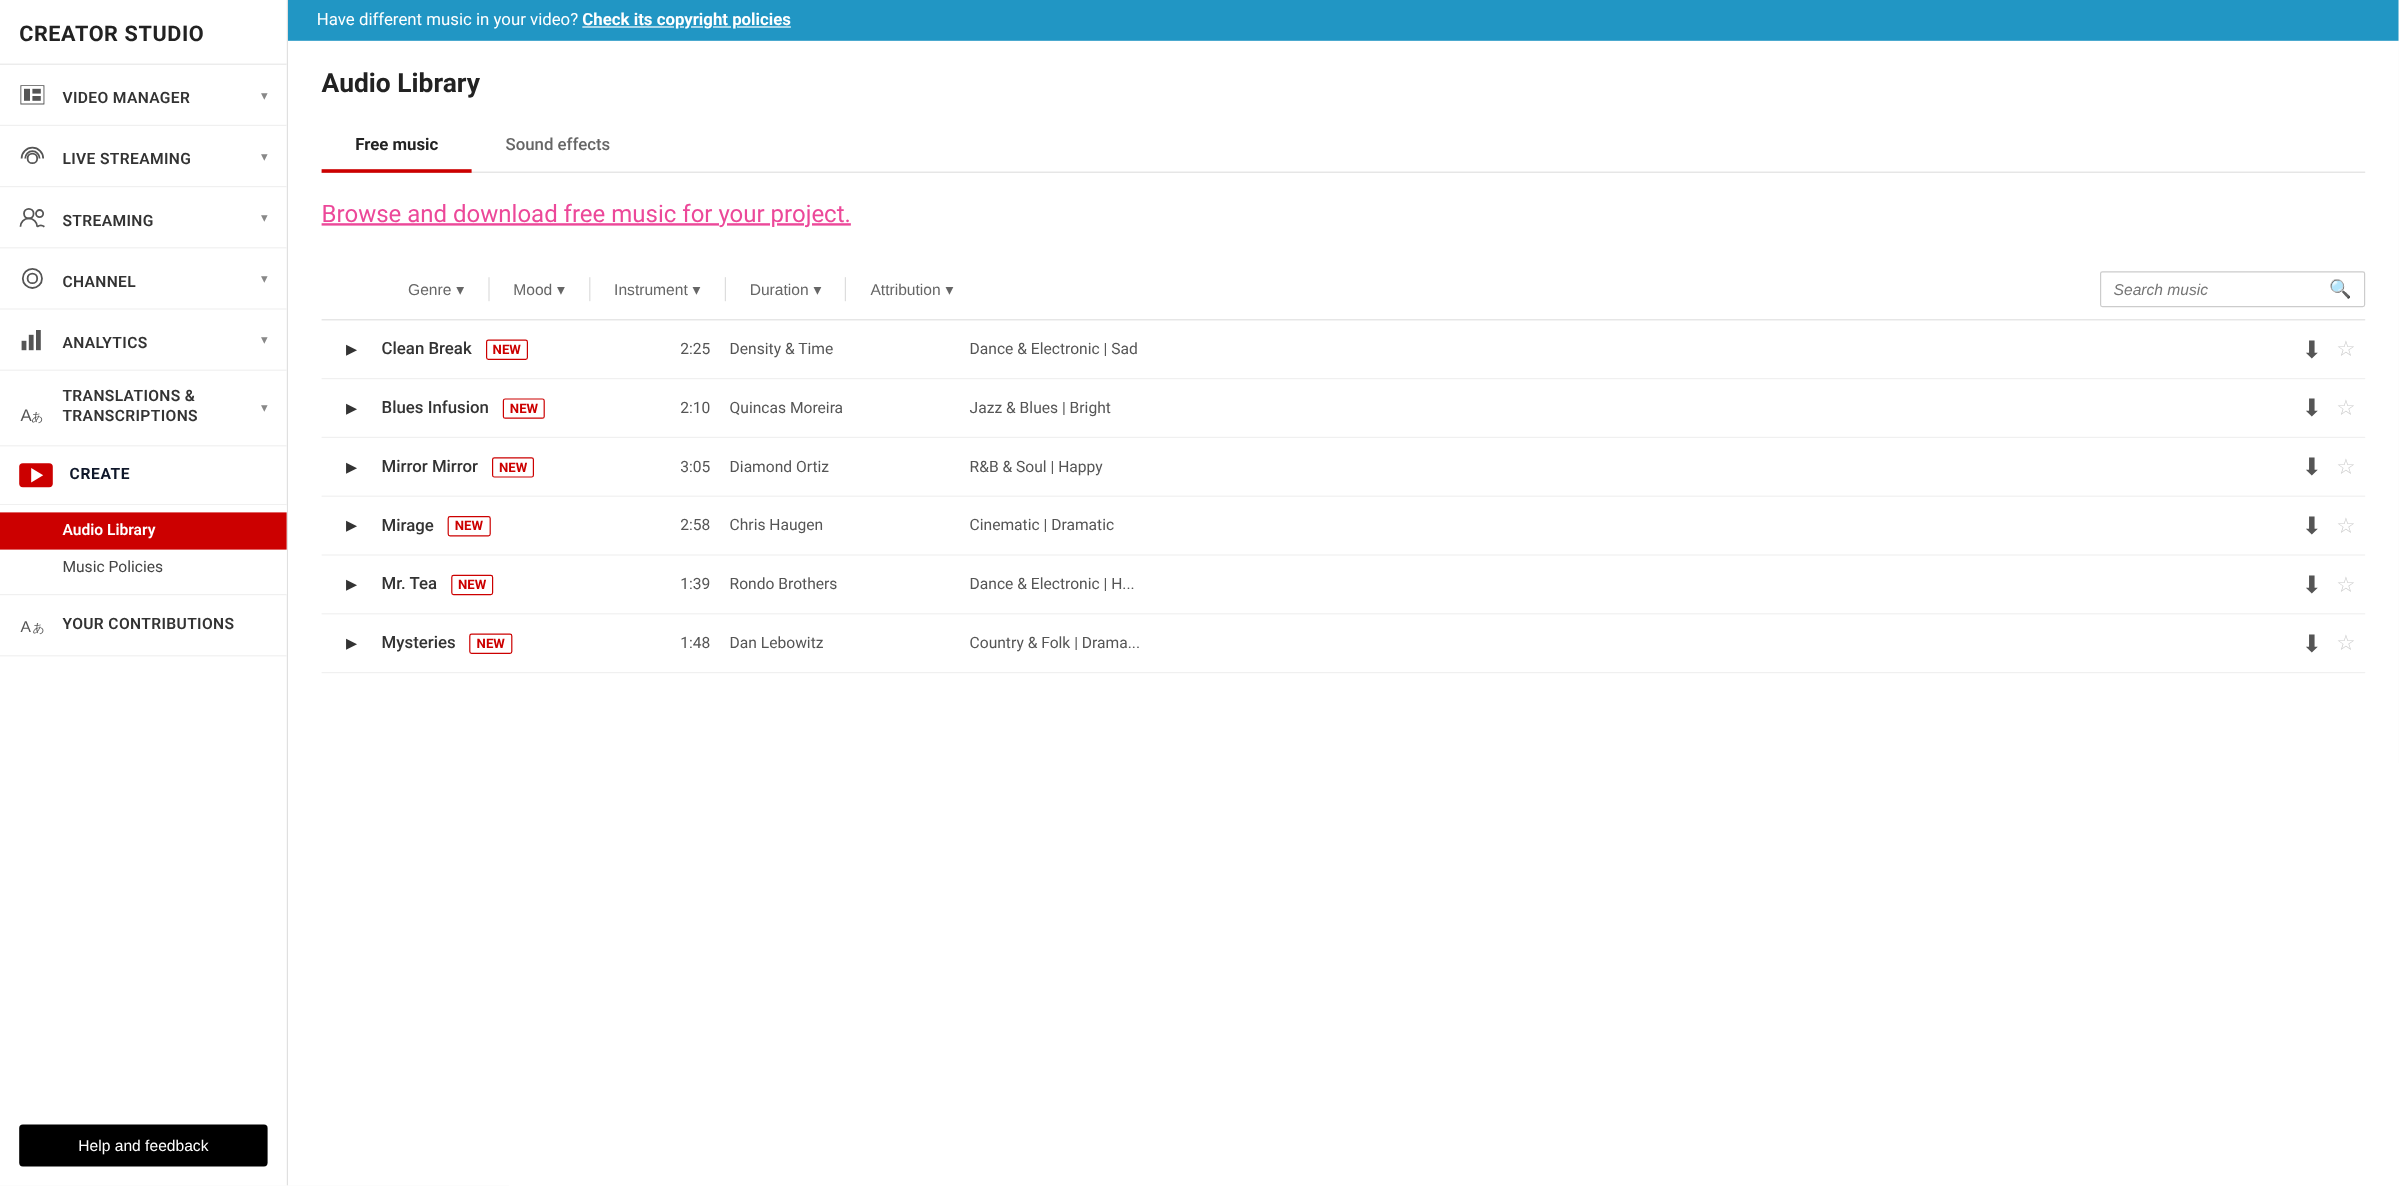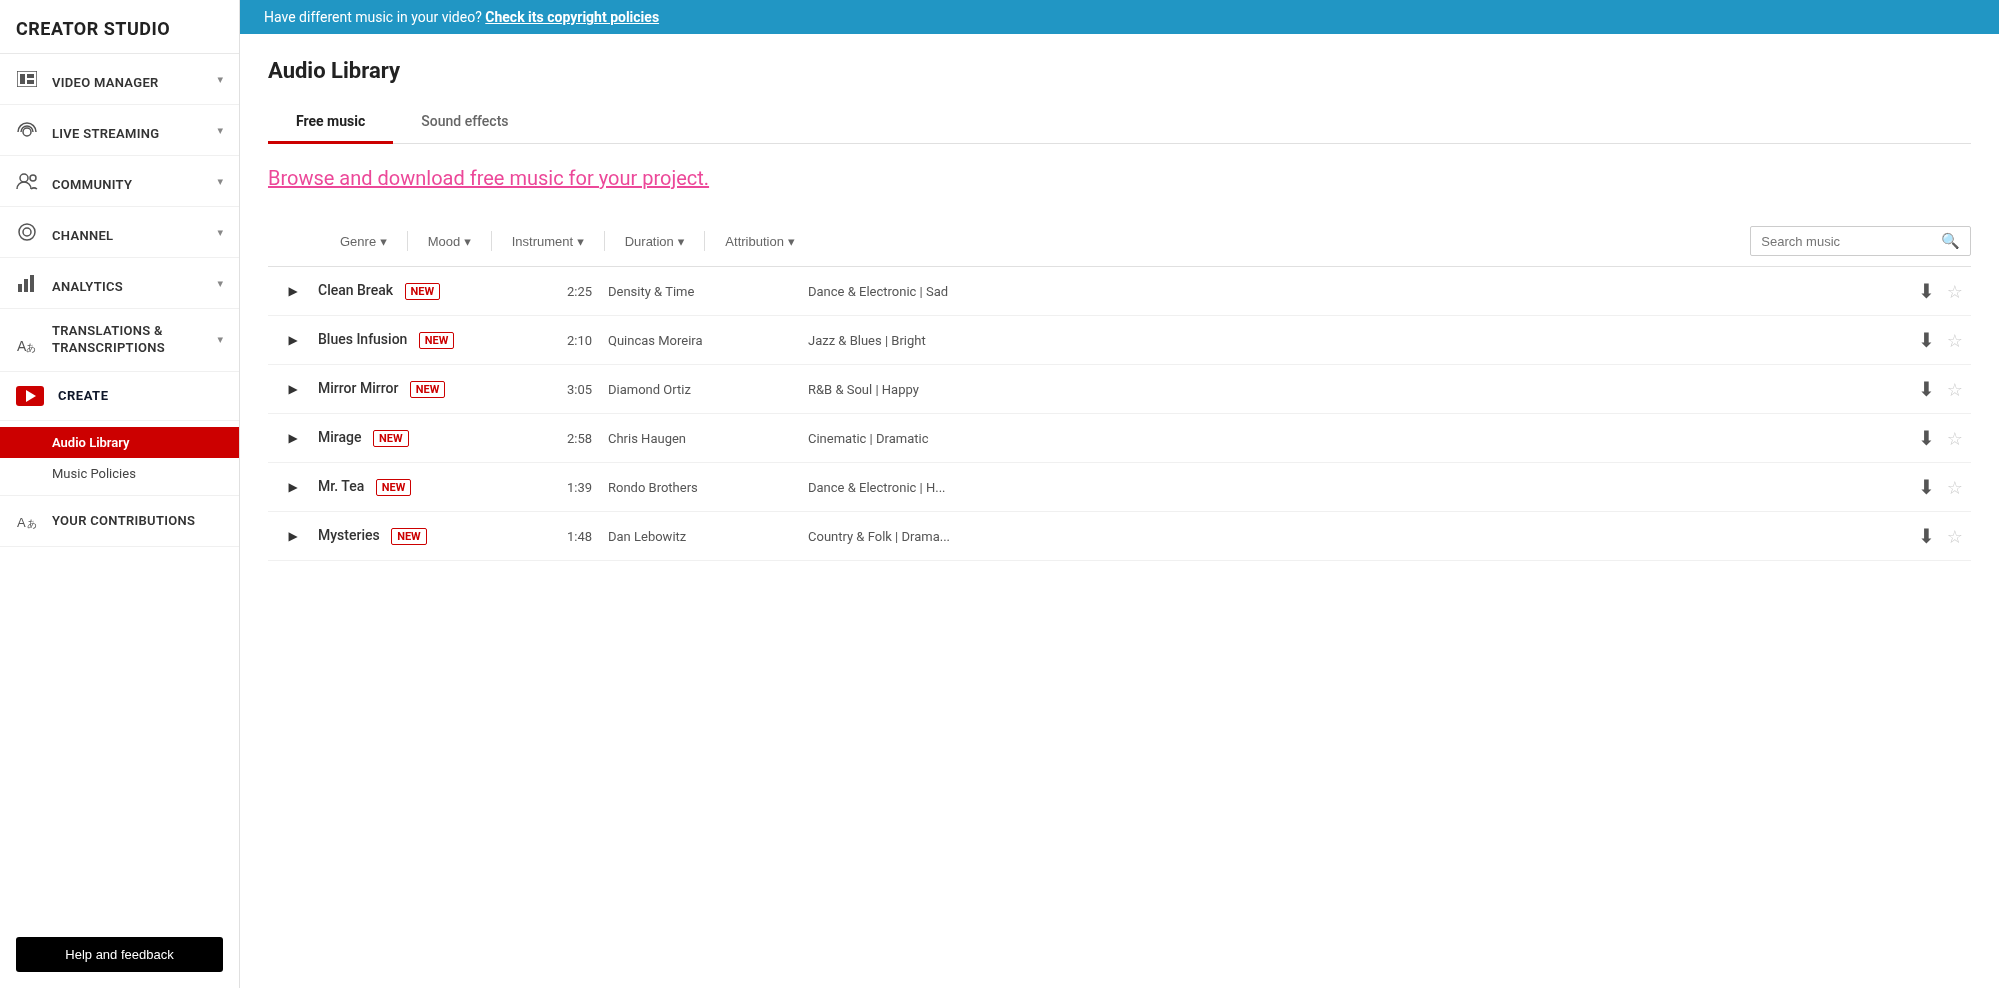--- a/index.html
+++ b/index.html
@@ -233,20 +233,21 @@
       background: #fff;
       min-width: 220px;
     }
     .search-box input {
       border: none;
       outline: none;
       font-size: 13px;
       color: #555;
       width: 180px;
       background: transparent;
+      font-style: italic;
     }
     .search-icon-btn { color: #888; font-size: 15px; }
 
     
     .track-row {
       display: flex;
       align-items: center;
       padding: 12px 0;
       border-bottom: 1px solid #f0f0f0;
       gap: 0;
@@ -374,21 +375,21 @@
   <div class="sidebar-item">
     <div class="sidebar-item-left">
       <div class="sidebar-icon">
         <svg width="22" height="18" viewBox="0 0 22 18">
             <circle cx="8" cy="6" r="4" fill="none" stroke="#555" stroke-width="1.5"></circle>
             <path d="M1 17 a7 7 0 0 1 14 0" fill="none" stroke="#555" stroke-width="1.5"></path>
             <circle cx="17" cy="6" r="3" fill="none" stroke="#555" stroke-width="1.5"></circle>
             <path d="M15 17 a5 5 0 0 1 6 0" fill="none" stroke="#555" stroke-width="1.5"></path>
           </svg>
       </div>
-      <span class="sidebar-item-label">COMMUNITY</span>
+      <span class="sidebar-item-label">STREAMING</span>
     </div>
     <span class="chevron">▾</span>
   </div>
 
   <div class="sidebar-item">
     <div class="sidebar-item-left">
       <div class="sidebar-icon">
         <svg width="20" height="20" viewBox="0 0 20 20">
             <circle cx="10" cy="10" r="8" fill="none" stroke="#555" stroke-width="1.5"></circle>
             <circle cx="10" cy="10" r="4" fill="none" stroke="#555" stroke-width="1.5"></circle>

